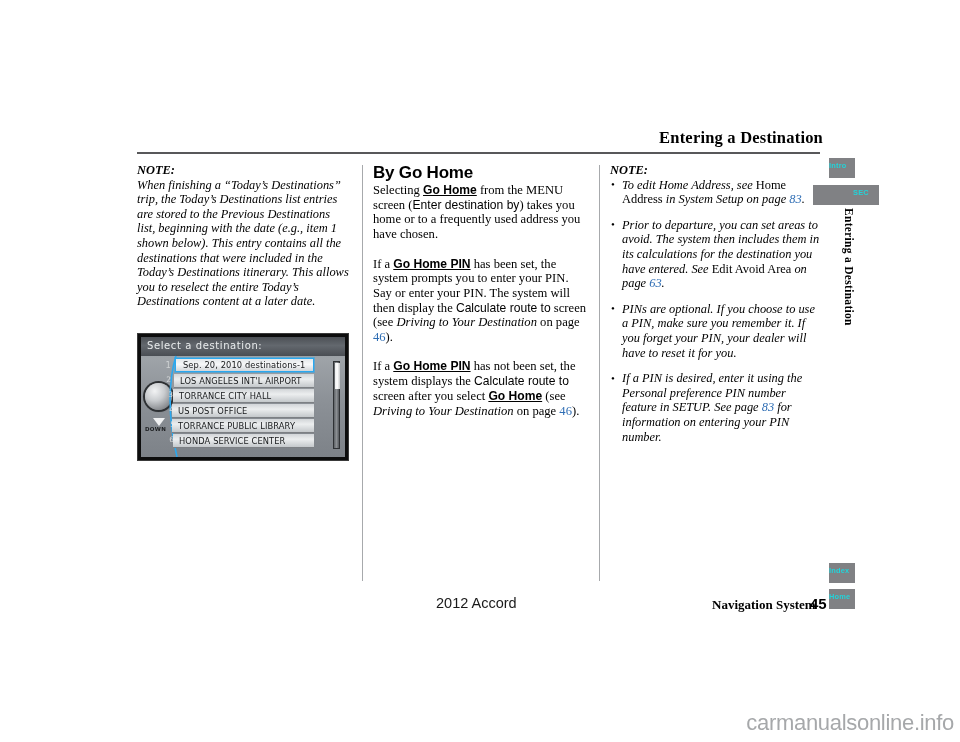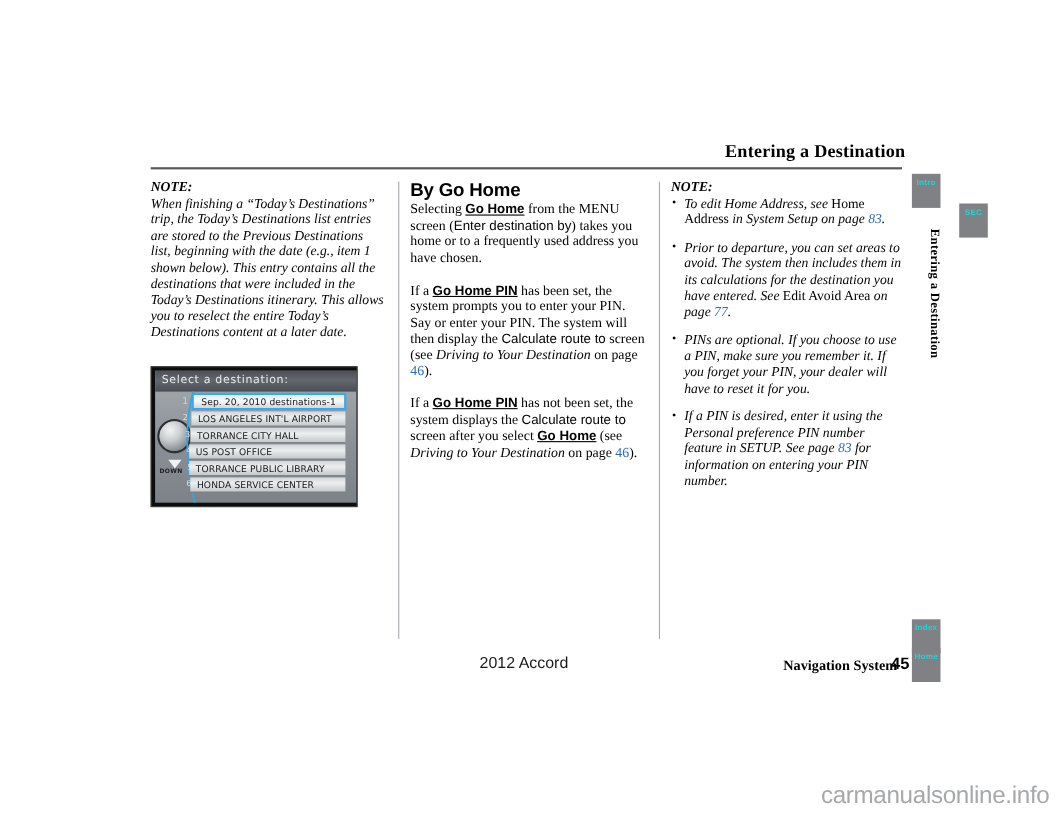--- a/index.html
+++ b/index.html
@@ -134,21 +134,21 @@
     font-style: normal;
     font-family: "Liberation Serif", serif;
     font-size: 12.4px;
   }
 
   
   .nav-shot {
     position: absolute;
     left: 137px;
     top: 333px;
-    width: 188px;
+    width: 212px;
     height: 128px;
     background: #0d0d0d;
     border: 1px solid #3a3a3a;
     box-sizing: border-box;
     overflow: hidden;
     font-family: "DejaVu Sans", sans-serif;
   }
   .nav-inner {
     position: absolute;
     left: 3px; top: 3px;
@@ -267,32 +267,31 @@
     position: absolute;
     left: 0.5px; top: 0.5px;
     width: 5px; height: 26px;
     background: linear-gradient(90deg,#e9ebec 0%, #ffffff 45%, #c4c7c9 100%);
   }
 
   
   .side-tab {
     position: absolute;
     width: 26px;
-    height: 31px;
+    height: 20px;
     background: #808184;
     color: #22d3d9;
     font-family: "Liberation Sans", sans-serif;
     font-weight: bold;
     font-size: 7.4px;
-    text-align: center;
     line-height: 15px;
     letter-spacing: 0.2px;
   }
   .tab-intro { left: 829px; top: 158px; }
-  .tab-sec   { left: 872px; top: 185px; }
+  .tab-sec   { left: 813px; top: 185px; padding-left: 40px; }
   .tab-index { left: 829px; top: 563px; }
   .tab-home  { left: 829px; top: 589px; }
 
   .side-vert {
     position: absolute;
     left: 829px;
     top: 208px;
     width: 26px;
     height: 120px;
     font-family: "Liberation Serif", serif;
@@ -418,21 +417,21 @@
 
     <p class="body-p"><span>If a </span><span class="ui-term-b">Go Home PIN</span><span> has been set, the system prompts you to enter your PIN. Say or enter your PIN. The system will then display the </span><span class="ui-term">Calculate route to</span><span> screen (see </span><span class="ital">Driving to Your Destination</span><span> on page </span><span class="pgref">46</span><span>).</span></p>
 
     <p class="body-p"><span>If a </span><span class="ui-term-b">Go Home PIN</span><span> has not been set, the system displays the </span><span class="ui-term">Calculate route to</span><span> screen after you select </span><span class="ui-term-b">Go Home</span><span> (see </span><span class="ital">Driving to Your Destination</span><span> on page </span><span class="pgref">46</span><span>).</span></p>
   </div>
 
   <div class="col col-right">
     <div class="note-label">NOTE:</div>
     <ul class="bullet-list">
       <li><span>To edit Home Address, see </span><span class="roman">Home Address</span><span> in System Setup on page </span><span class="pgref">83</span><span>.</span></li>
-      <li><span>Prior to departure, you can set areas to avoid. The system then includes them in its calculations for the destination you have entered. See </span><span class="roman">Edit Avoid Area</span><span> on page </span><span class="pgref">77</span><span>.</span></li>
+      <li><span>Prior to departure, you can set areas to avoid. The system then includes them in its calculations for the destination you have entered. See </span><span class="roman">Edit Avoid Area</span><span> on page </span><span class="pgref">63</span><span>.</span></li>
       <li><span>PINs are optional. If you choose to use a PIN, make sure you remember it. If you forget your PIN, your dealer will have to reset it for you.</span></li>
       <li><span>If a PIN is desired, enter it using the Personal preference PIN number feature in SETUP. See page </span><span class="pgref">83</span><span> for information on entering your PIN number.</span></li>
     </ul>
   </div>
 
   <div class="side-tab tab-intro">Intro</div>
   <div class="side-tab tab-sec">SEC</div>
   <div class="side-vert">Entering a Destination</div>
   <div class="side-tab tab-index">Index</div>
   <div class="side-tab tab-home">Home</div>

